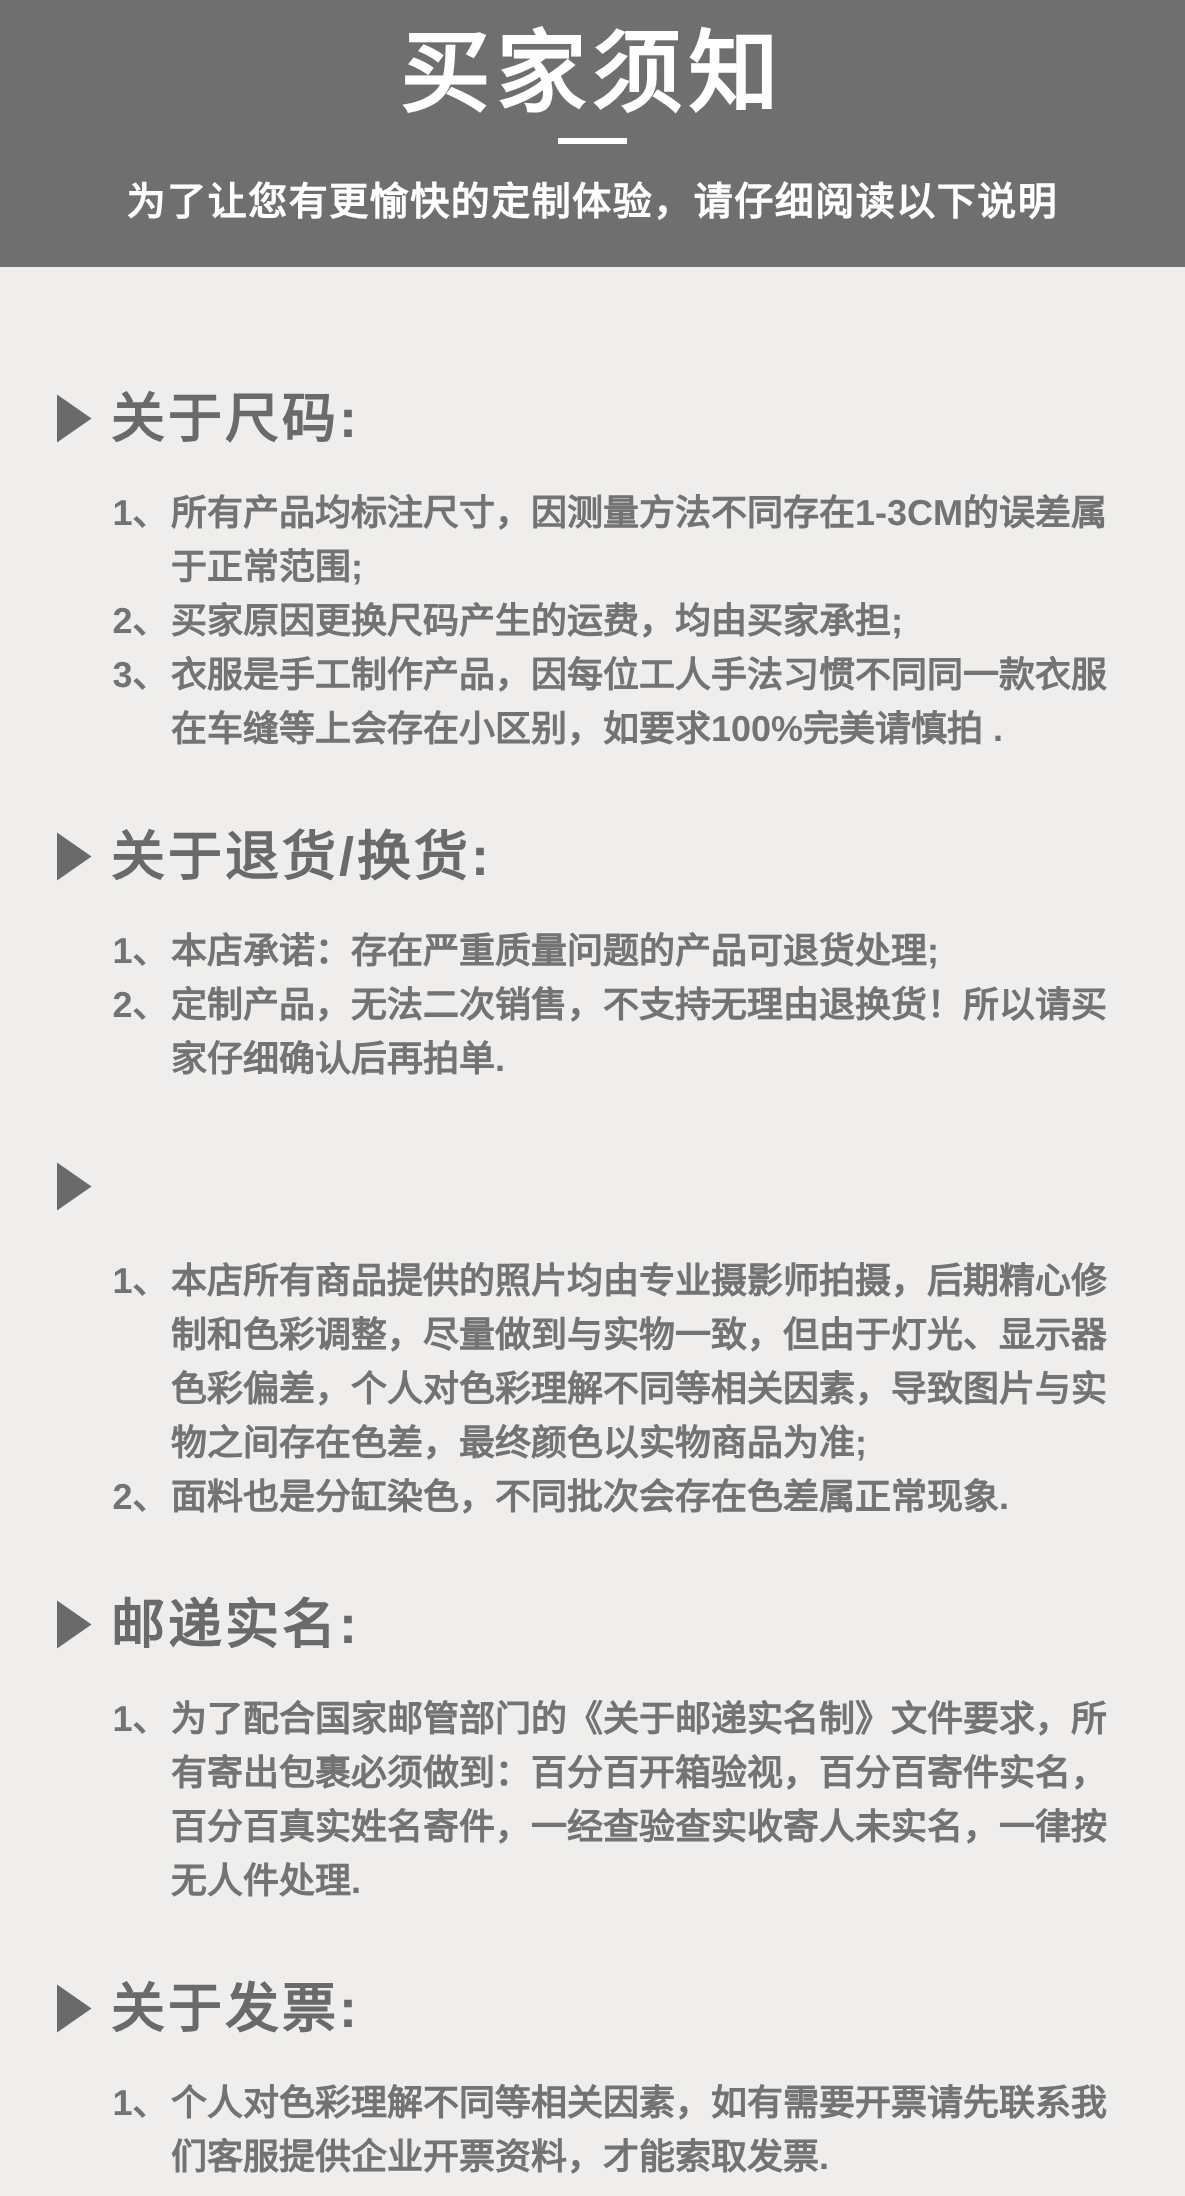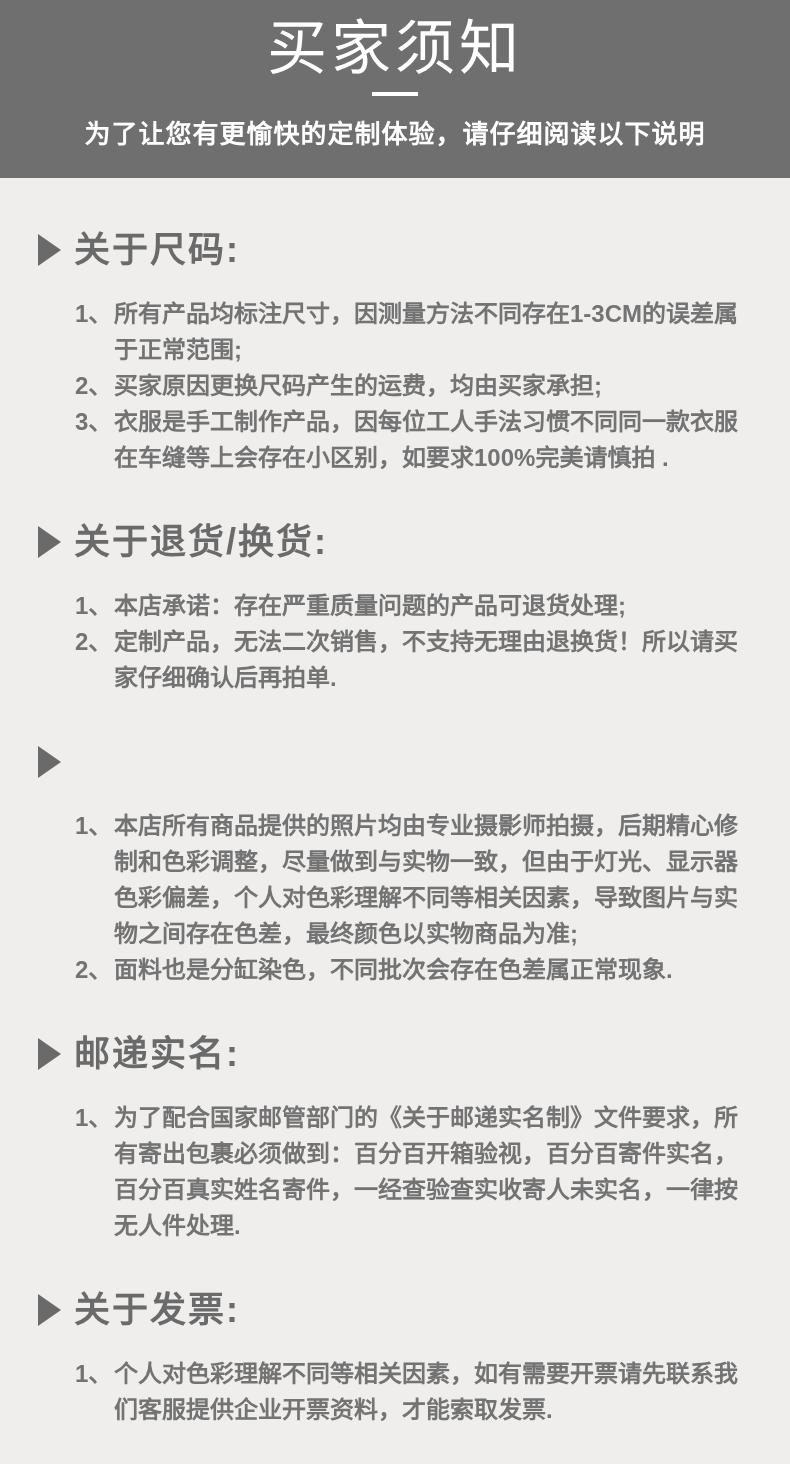--- a/index.html
+++ b/index.html
@@ -28,39 +28,39 @@
     height: 178px;
     background: var(--hero-bg);
     color: var(--hero-text);
     display: flex;
     flex-direction: column;
     align-items: center;
     padding-top: 16px;
   }
   .hero-title {
     font-size: 60px;
-    font-weight: normal;
+    font-weight: bold;
     letter-spacing: 4px;
     line-height: 1.1;
   }
   .title-underline {
     width: 46px;
     height: 4px;
     background: var(--hero-text);
     margin-top: 10px;
   }
   .hero-subtitle {
     font-size: 26px;
     font-weight: bold;
     letter-spacing: 1px;
     margin-top: 17px;
   }
   
   .content {
-    padding: 50px 45px 0 38px;
+    padding: 79px 45px 0 38px;
     color: var(--body-text);
   }
   .notice-section { margin-top: 44px; }
   .notice-section:first-child { margin-top: 0; }
   .section-header {
     display: flex;
     align-items: center;
     gap: 13px;
     height: 44px;
   }

